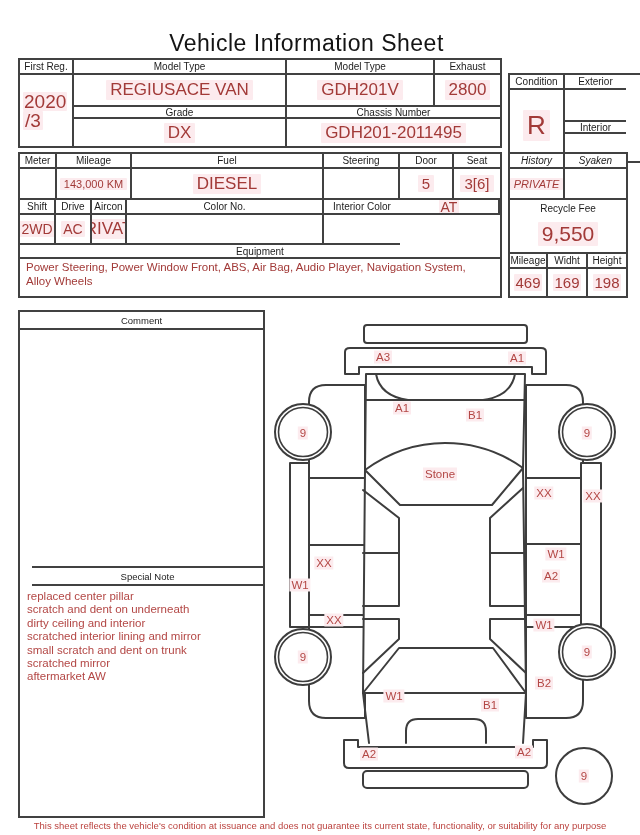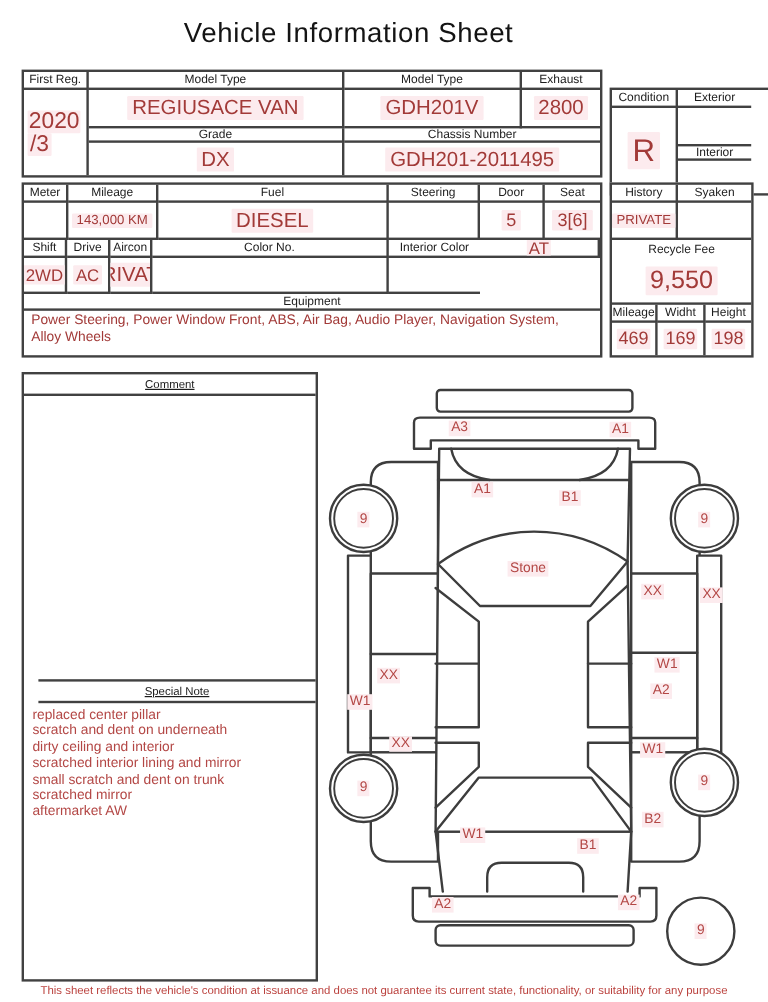--- a/index.html
+++ b/index.html
@@ -4,21 +4,21 @@
 <style>
   :root{
     --ln:#414141; --red1:#a23a38; --red2:#b34745; --halo:#fcebee; --hdr:#1c1c1c;
   }
   html,body{margin:0;padding:0;}
   body{
     width:640px;height:835px;position:relative;background:#ffffff;
     font-family:"Liberation Sans", sans-serif;overflow:hidden;color:var(--hdr);
   }
   .title{
-    position:absolute;left:0;top:14px;width:581px;margin:0;text-align:center;
+    position:absolute;left:0;top:14px;width:581px;margin:16px;text-align:center;
     font-size:23px;font-weight:500;letter-spacing:.5px;color:#141414;
   }
   .box{position:absolute;border:2px solid var(--ln);box-sizing:border-box;background:#fff;}
   .grid{display:grid;}
   .cell{box-sizing:border-box;display:flex;align-items:center;justify-content:center;overflow:hidden;}
   .br{border-right:2px solid var(--ln);} .bb{border-bottom:2px solid var(--ln);}
   .bt{border-top:2px solid var(--ln);margin-left:12px;}
   .hd{font-size:10px;color:var(--hdr);}
   .val{color:var(--red1);}
   .halo{background:var(--halo);padding:0 4px;border-radius:1px;white-space:nowrap;}
@@ -35,26 +35,26 @@
   #tblSpec{left:18px;top:152px;width:484px;height:146px;display:flex;flex-direction:column;}
   #secA{grid-template-columns:37px 75px 192px 76px 54px 46px;grid-template-rows:15px 31px;}
   #secB{grid-template-columns:36px 36px 35px 197px 76px 100px;grid-template-rows:15px 30px;}
   #secC{height:51px;display:flex;flex-direction:column;}
   #equipText{
     flex:1;color:var(--red1);font-size:11.5px;line-height:13.5px;
     padding:2px 8px 0 6px;box-sizing:border-box;
   }
   
   #tblFee{left:508px;top:152px;width:120px;height:146px;display:flex;flex-direction:column;}
-  #histGrid{grid-template-columns:55px 61px;grid-template-rows:15px 31px;}
+  #histGrid{grid-template-columns:55px 61px;grid-template-rows:15px 31px;font-style:italic;}
   #recycle{height:70px;display:flex;flex-direction:column;border-bottom:2px solid var(--ln);box-sizing:border-box;}
   #lwhGrid{grid-template-columns:38px 40px 38px;grid-template-rows:15px 27px;flex:1;}
   
   #notes{left:18px;top:310px;width:247px;height:508px;display:flex;flex-direction:column;}
-  .nhead{height:16px;border-bottom:2px solid var(--ln);display:flex;align-items:center;justify-content:center;font-size:9.5px;text-decoration:underline;}
+  .nhead{height:16px;border-bottom:2px solid var(--ln);display:flex;align-items:center;justify-content:center;font-size:9.5px;}
   #commentBody{height:236px;}
   #noteText{flex:1;padding:4px 7px;color:var(--red2);font-size:11.5px;line-height:13.4px;}
   
   #diagram{position:absolute;left:270px;top:312px;width:370px;height:500px;}
   #diagram svg{position:absolute;left:0;top:0;}
   #diagram-labels{position:absolute;left:0;top:0;width:100%;height:100%;}
   .dlabel{
     position:absolute;transform:translate(-50%,-50%);font-size:11.5px;line-height:13px;
     color:var(--red2);background:var(--halo);padding:0 2px;
   }

